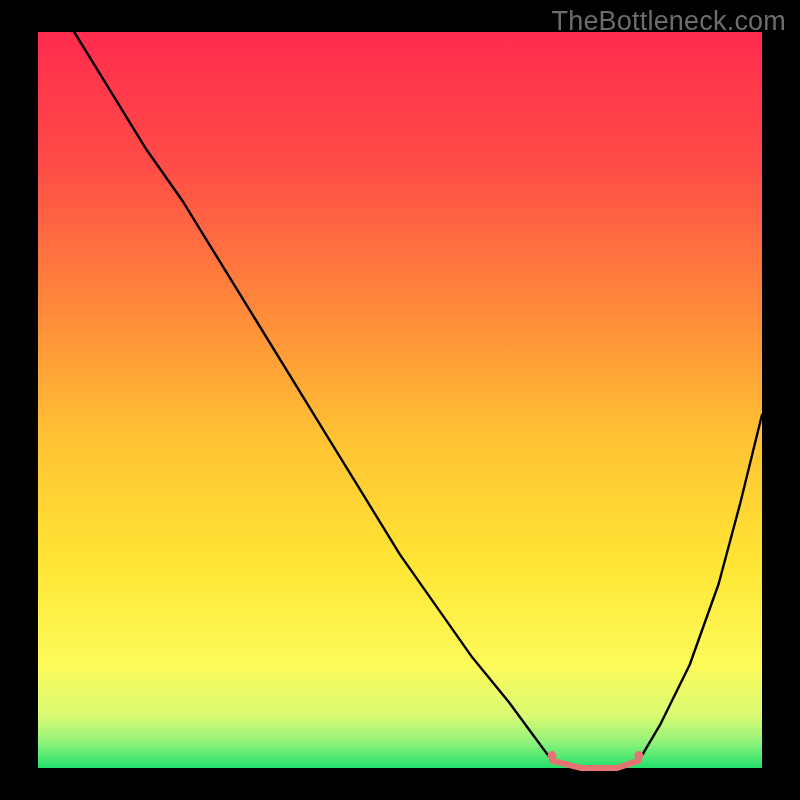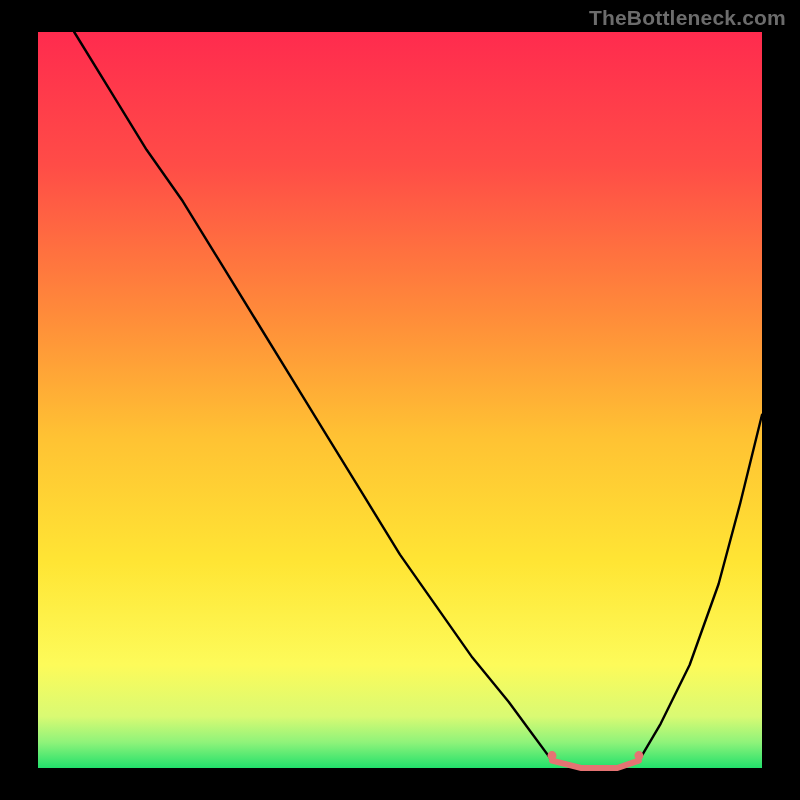--- a/index.html
+++ b/index.html
@@ -15,22 +15,22 @@
     position: relative;
     width: 800px;
     height: 800px;
     background: #000;
   }
   .watermark {
     position: absolute;
     top: 6px;
     right: 14px;
     color: #6c6c6c;
-    font-size: 21px;
-    font-weight: 700;
+    font-size: 27px;
+    font-weight: 400;
     letter-spacing: 0.2px;
     user-select: none;
     margin-left: 8px;
   }
   svg {
     position: absolute;
     left: 0;
     top: 0;
   }
 </style>

